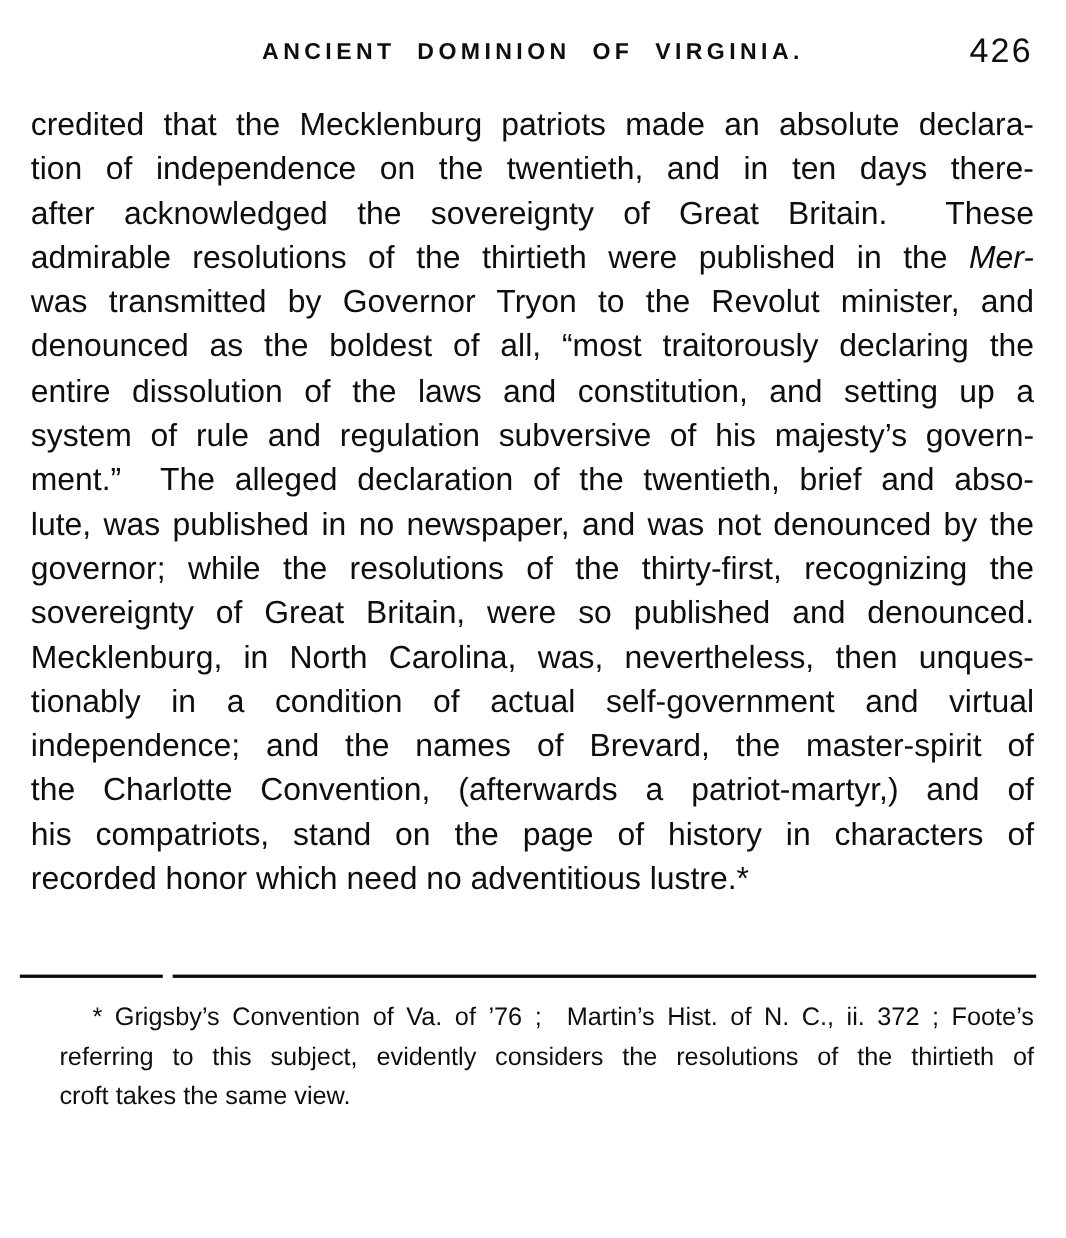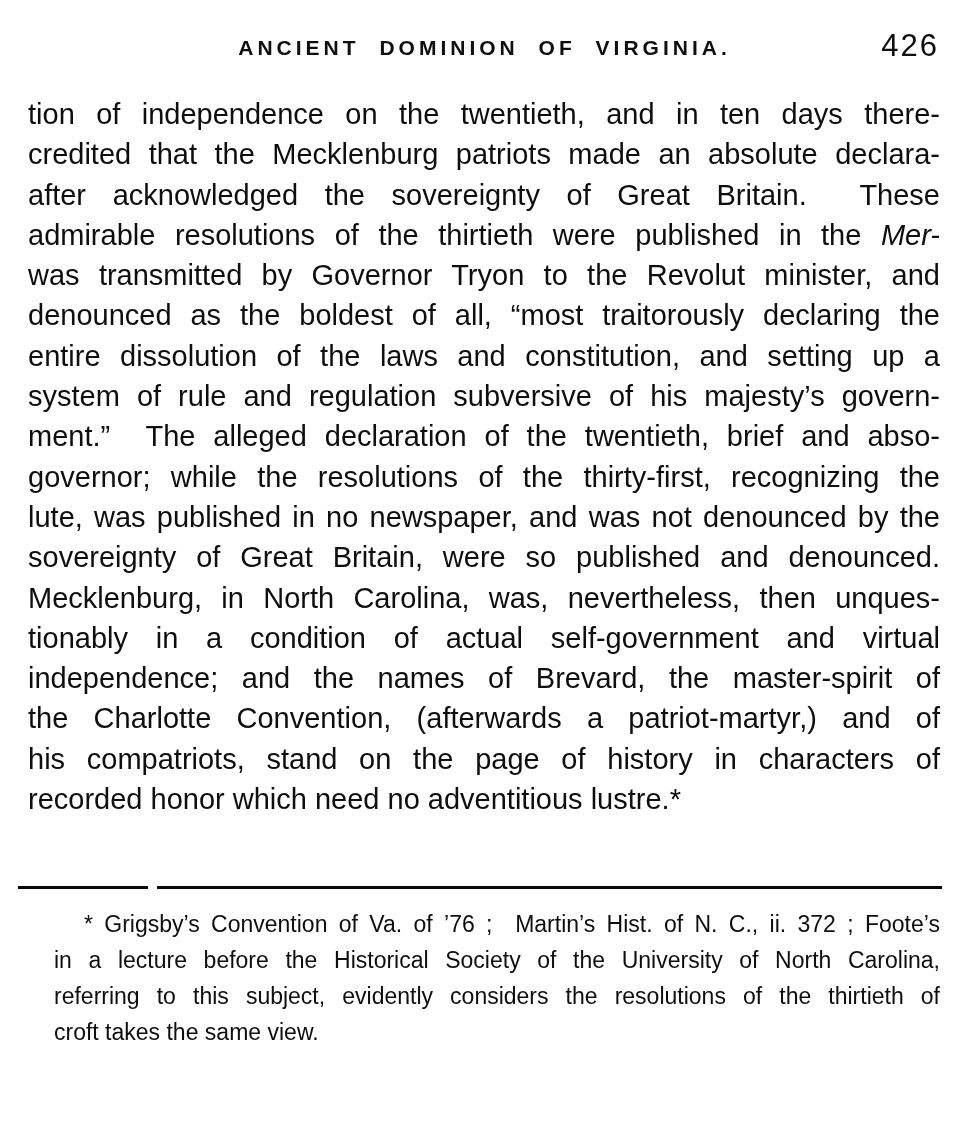--- a/index.html
+++ b/index.html
@@ -96,45 +96,44 @@
 <body>
 
 <div class="page">
 
   <div class="running-head">
     <div class="running-title">ANCIENT DOMINION OF VIRGINIA.</div>
     <div class="page-number">426</div>
   </div>
 
   <div class="body-text">
+      <div class="text-line"><span>credited that the Mecklenburg patriots made an absolute declara-</span></div>
       <div class="text-line"><span>tion of independence on the twentieth, and in ten days there-</span></div>
-      <div class="text-line"><span>credited that the Mecklenburg patriots made an absolute declara-</span></div>
       <div class="text-line"><span>after acknowledged the sovereignty of Great Britain.  These</span></div>
       <div class="text-line"><span>admirable resolutions of the thirtieth were published in the </span><span class="italic">Mer-</span></div>
       <div class="text-line"><span>was transmitted by Governor Tryon to the Revolut minister, and</span></div>
       <div class="text-line"><span>denounced as the boldest of all, “most traitorously declaring the</span></div>
       <div class="text-line"><span>entire dissolution of the laws and constitution, and setting up a</span></div>
       <div class="text-line"><span>system of rule and regulation subversive of his majesty’s govern-</span></div>
       <div class="text-line"><span>ment.”  The alleged declaration of the twentieth, brief and abso-</span></div>
+      <div class="text-line"><span>lute, was published in no newspaper, and was not denounced by the</span></div>
       <div class="text-line"><span>governor; while the resolutions of the thirty-first, recognizing the</span></div>
-      <div class="text-line"><span>lute, was published in no newspaper, and was not denounced by the</span></div>
       <div class="text-line"><span>sovereignty of Great Britain, were so published and denounced.</span></div>
       <div class="text-line"><span>Mecklenburg, in North Carolina, was, nevertheless, then unques-</span></div>
       <div class="text-line"><span>tionably in a condition of actual self-government and virtual</span></div>
       <div class="text-line"><span>independence; and the names of Brevard, the master-spirit of</span></div>
       <div class="text-line"><span>the Charlotte Convention, (afterwards a patriot-martyr,) and of</span></div>
       <div class="text-line"><span>his compatriots, stand on the page of history in characters of</span></div>
       <div class="text-line para-end"><span>recorded honor which need no adventitious lustre.*</span></div>
     </div>
 
   <div class="footnote-rule">
     <div class="seg seg-short"></div>
     <div class="seg seg-long"></div>
   </div>
 
   <div class="footnote">
       <div class="text-line"><span>* Grigsby’s Convention of Va. of ’76 ;  Martin’s Hist. of N. C., ii. 372 ; Foote’s</span></div>
-      <div class="text-line"><span>in a lecture before the Historical Society of the University of North Carolina,</span></div>
       <div class="text-line"><span>referring to this subject, evidently considers the resolutions of the thirtieth of</span></div>
       <div class="text-line para-end"><span>croft takes the same view.</span></div>
     </div>
 
 </div>
 
 </body></html>

